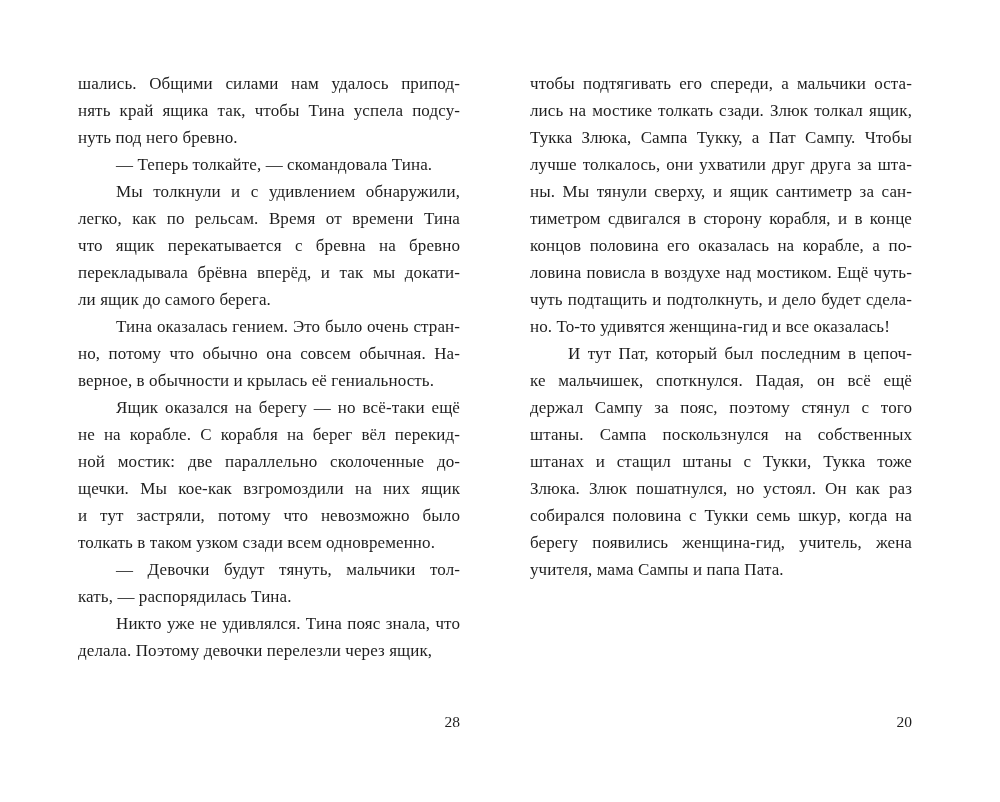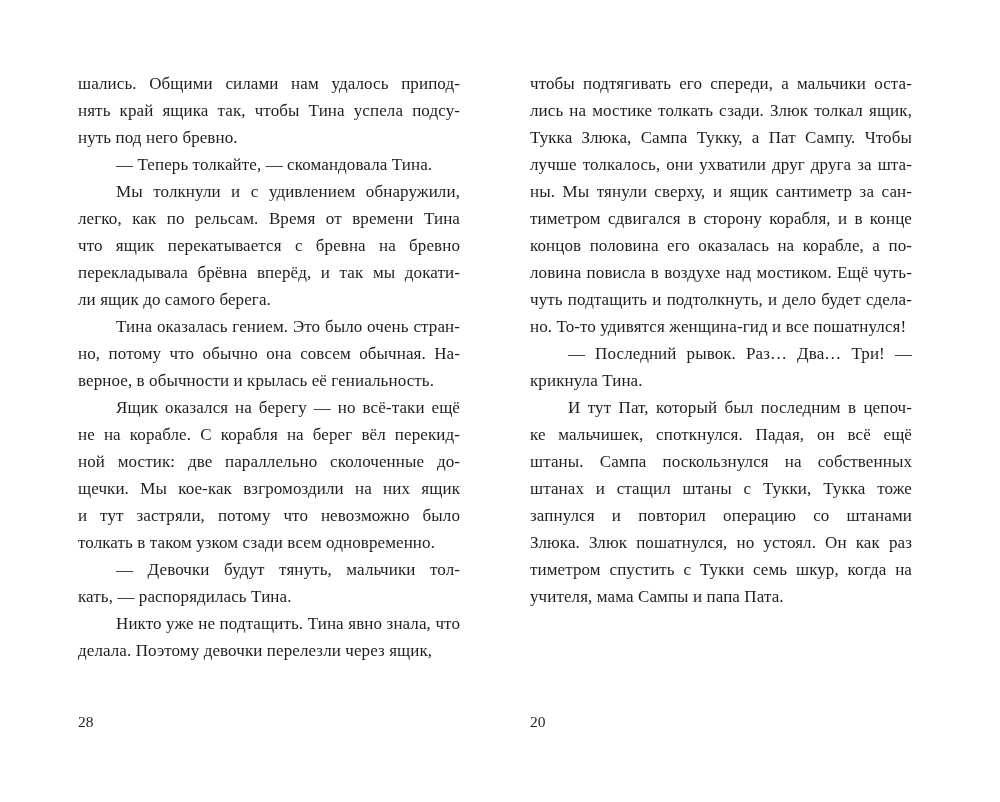--- a/index.html
+++ b/index.html
@@ -49,21 +49,21 @@
     text-align-last: left;
   }
   .line.indent {
     padding-left: 38px;
   }
   .page-number {
     position: absolute;
     top: 711px;
     left: 0;
     right: 0;
-    text-align: left;
+    text-align: right;
     font-size: 15.5px;
     line-height: 22px;
   }
 </style>
 </head>
 <body>
 
 <div class="book-spread">
 
   <div class="page page-left">
@@ -94,52 +94,49 @@
           <div class="line">ной мостик: две параллельно сколоченные до-</div>
           <div class="line">щечки. Мы кое-как взгромоздили на них ящик</div>
           <div class="line">и тут застряли, потому что невозможно было</div>
           <div class="line last">толкать в таком узком сзади всем одновременно.</div>
         </div>
         <div class="paragraph">
           <div class="line indent">— Девочки будут тянуть, мальчики тол-</div>
           <div class="line last">кать, — распорядилась Тина.</div>
         </div>
         <div class="paragraph">
-          <div class="line indent">Никто уже не подтащить. Тина явно знала, что</div>
+          <div class="line indent">Никто уже не удивлялся. Тина пояс знала, что</div>
           <div class="line last">делала. Поэтому девочки перелезли через ящик,</div>
         </div>
       </div>
     <div class="page-number">28</div>
   </div>
 
   <div class="page page-right">
     <div class="text-block">
         <div class="paragraph">
           <div class="line">чтобы подтягивать его спереди, а мальчики оста-</div>
           <div class="line">лись на мостике толкать сзади. Злюк толкал ящик,</div>
           <div class="line">Тукка Злюка, Сампа Тукку, а Пат Сампу. Чтобы</div>
           <div class="line">лучше толкалось, они ухватили друг друга за шта-</div>
           <div class="line">ны. Мы тянули сверху, и ящик сантиметр за сан-</div>
           <div class="line">тиметром сдвигался в сторону корабля, и в конце</div>
           <div class="line">концов половина его оказалась на корабле, а по-</div>
           <div class="line">ловина повисла в воздухе над мостиком. Ещё чуть-</div>
           <div class="line">чуть подтащить и подтолкнуть, и дело будет сдела-</div>
-          <div class="line last">но. То-то удивятся женщина-гид и все пошатнулся!</div>
-        </div>
-        <div class="paragraph">
-          <div class="line indent">— Последний рывок. Раз… Два… Три! —</div>
-          <div class="line last">крикнула Тина.</div>
+          <div class="line last">но. То-то удивятся женщина-гид и все оказалась!</div>
         </div>
         <div class="paragraph">
           <div class="line indent">И тут Пат, который был последним в цепоч-</div>
           <div class="line">ке мальчишек, споткнулся. Падая, он всё ещё</div>
+          <div class="line">держал Сампу за пояс, поэтому стянул с того</div>
           <div class="line">штаны. Сампа поскользнулся на собственных</div>
           <div class="line">штанах и стащил штаны с Тукки, Тукка тоже</div>
-          <div class="line">запнулся и повторил операцию со штанами</div>
           <div class="line">Злюка. Злюк пошатнулся, но устоял. Он как раз</div>
-          <div class="line">тиметром спустить с Тукки семь шкур, когда на</div>
+          <div class="line">собирался половина с Тукки семь шкур, когда на</div>
+          <div class="line">берегу появились женщина-гид, учитель, жена</div>
           <div class="line last">учителя, мама Сампы и папа Пата.</div>
         </div>
       </div>
     <div class="page-number">20</div>
   </div>
 
 </div>
 
 </body></html>

